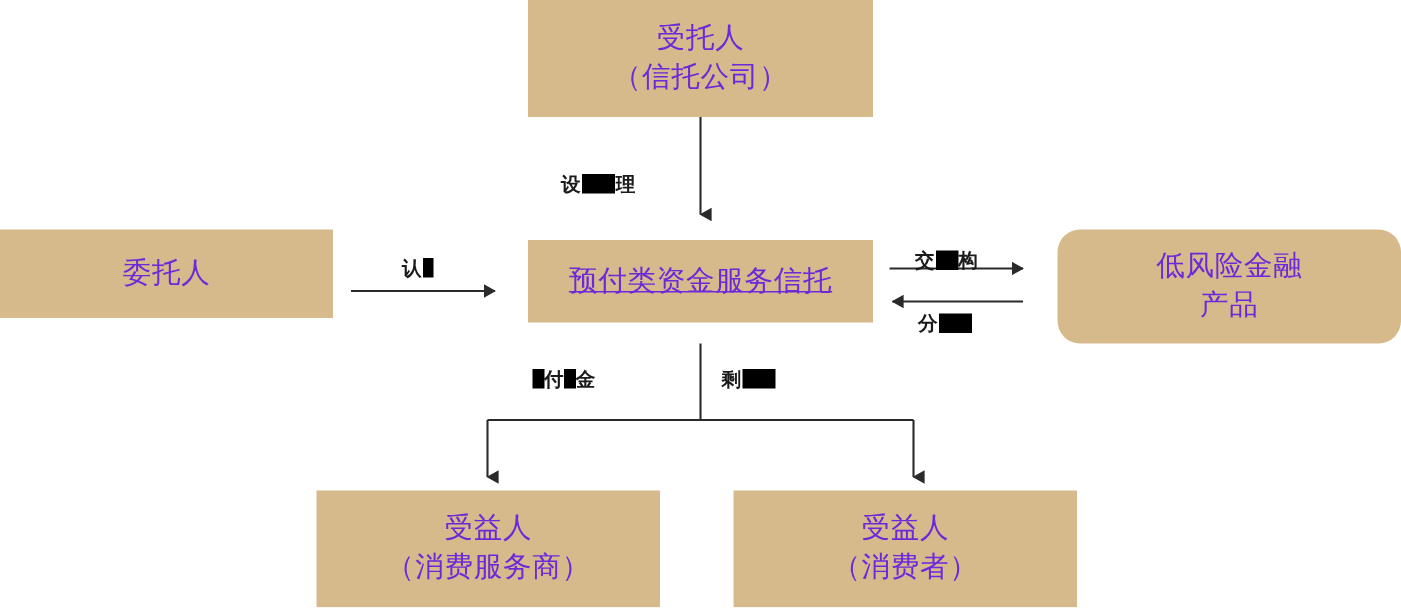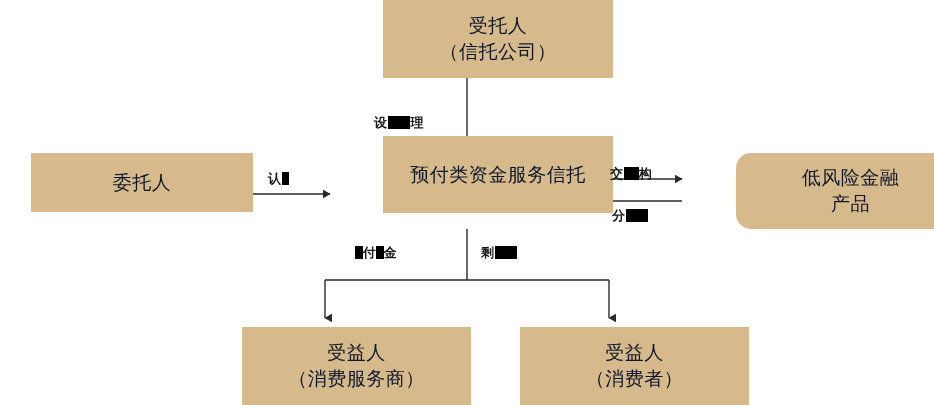--- a/index.html
+++ b/index.html
@@ -14,37 +14,36 @@
   #canvas {
     position: relative;
     width: 934px;
     height: 405px;
     background: #ffffff;
     overflow: hidden;
   }
   .node {
     position: absolute;
     background: #d6ba8c;
-    color: #0f172a;
+    color: #6d28d9;
     display: flex;
     align-items: center;
     justify-content: center;
     text-align: center;
     line-height: 1.35;
     font-size: 19px;
     font-weight: 400;
     letter-spacing: 0.5px;
     white-space: pre-line;
     box-sizing: border-box;
-    margin-left: 31px;
   }
   
   #node-trustee      { left: 352px; top: 0px;   width: 230px; height: 78px; }
   #node-settlor      { left: 0px;   top: 153px; width: 222px; height: 59px; }
-  #node-trust        { left: 352px; top: 136px; width: 230px; height: 77px; }
+  #node-trust        { left: 352px; top: 160px; width: 230px; height: 55px; text-decoration: underline; }
   #node-products     { left: 705px; top: 153px; width: 229px; height: 76px; border-radius: 15px; }
   #node-ben-merchant { left: 211px; top: 327px; width: 229px; height: 78px; }
   #node-ben-consumer { left: 489px; top: 327px; width: 229px; height: 78px; }
 
   
   #links {
     position: absolute;
     left: 0; top: 0;
     width: 934px; height: 405px;
     pointer-events: none;

